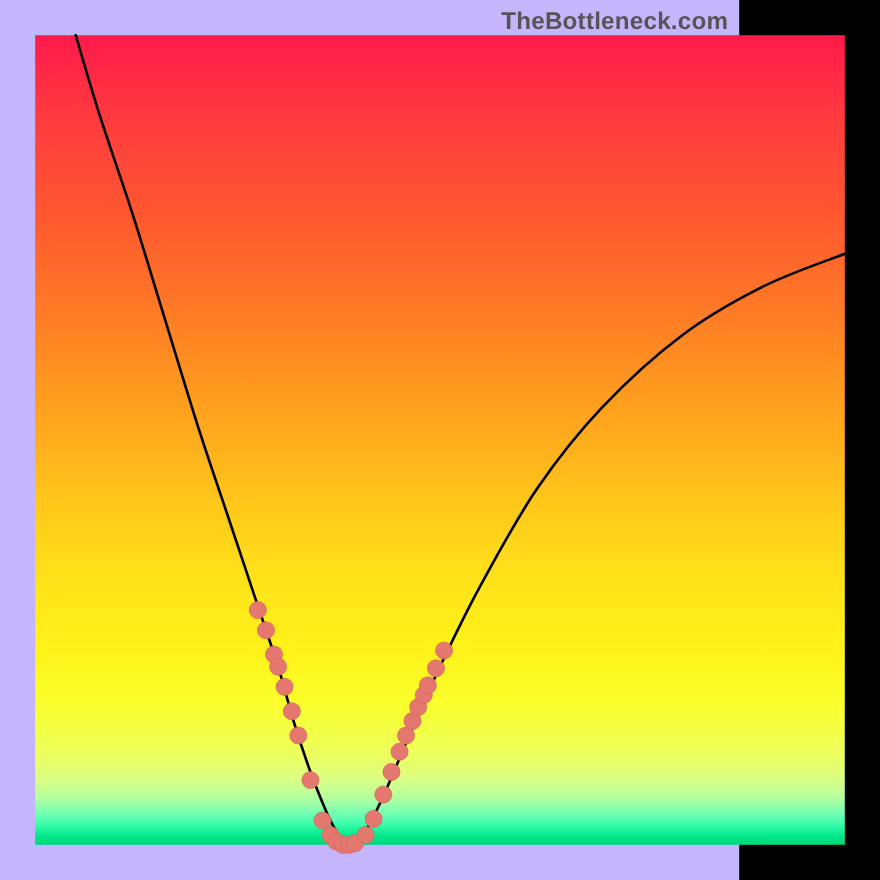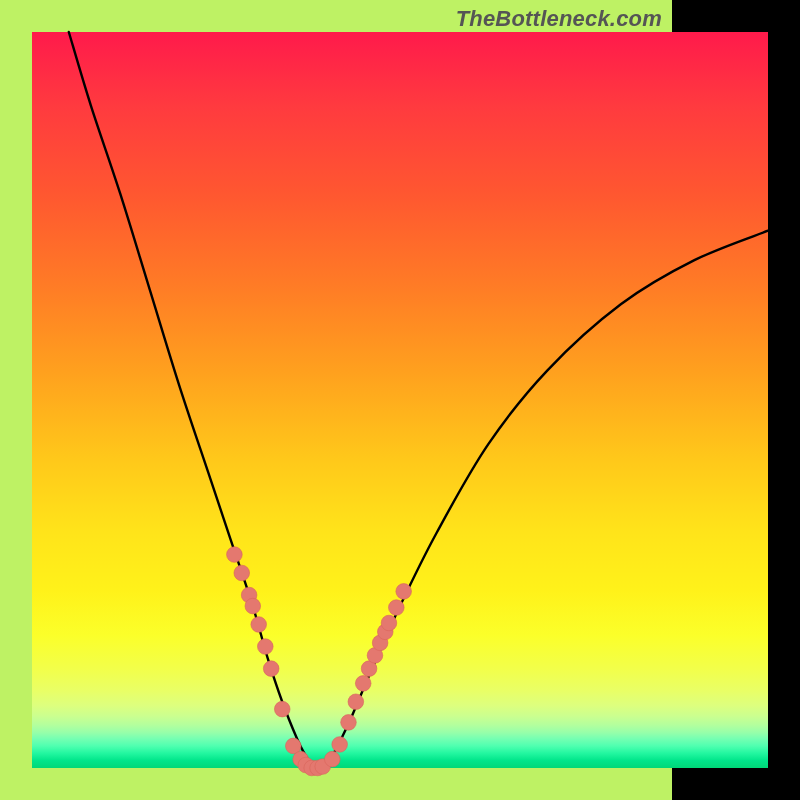--- a/index.html
+++ b/index.html
@@ -8,22 +8,21 @@
     width: 800px;
     height: 800px;
     overflow: hidden;
     background: #000;
     font-family: Arial, Helvetica, sans-serif;
   }
   .frame {
     position: relative;
     width: 672px;
     height: 800px;
-    background: #bef264;
-    font-style: italic;
+    background: #c4b5fd;
   }
   .plot {
     position: absolute;
     left: 32px;
     top: 32px;
     width: 736px;
     height: 736px;
     background: linear-gradient(
       to bottom,
       #ff1a4b 0%,

